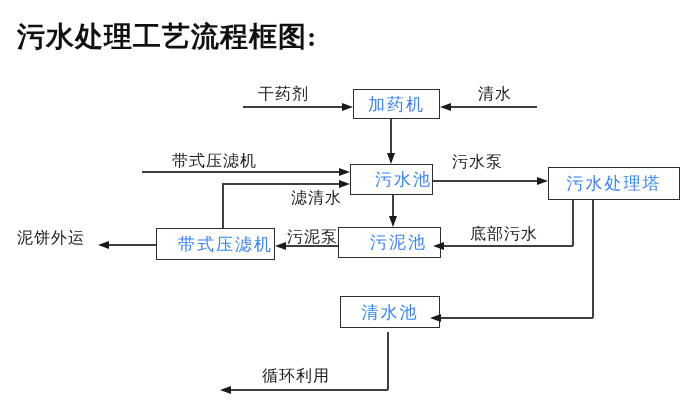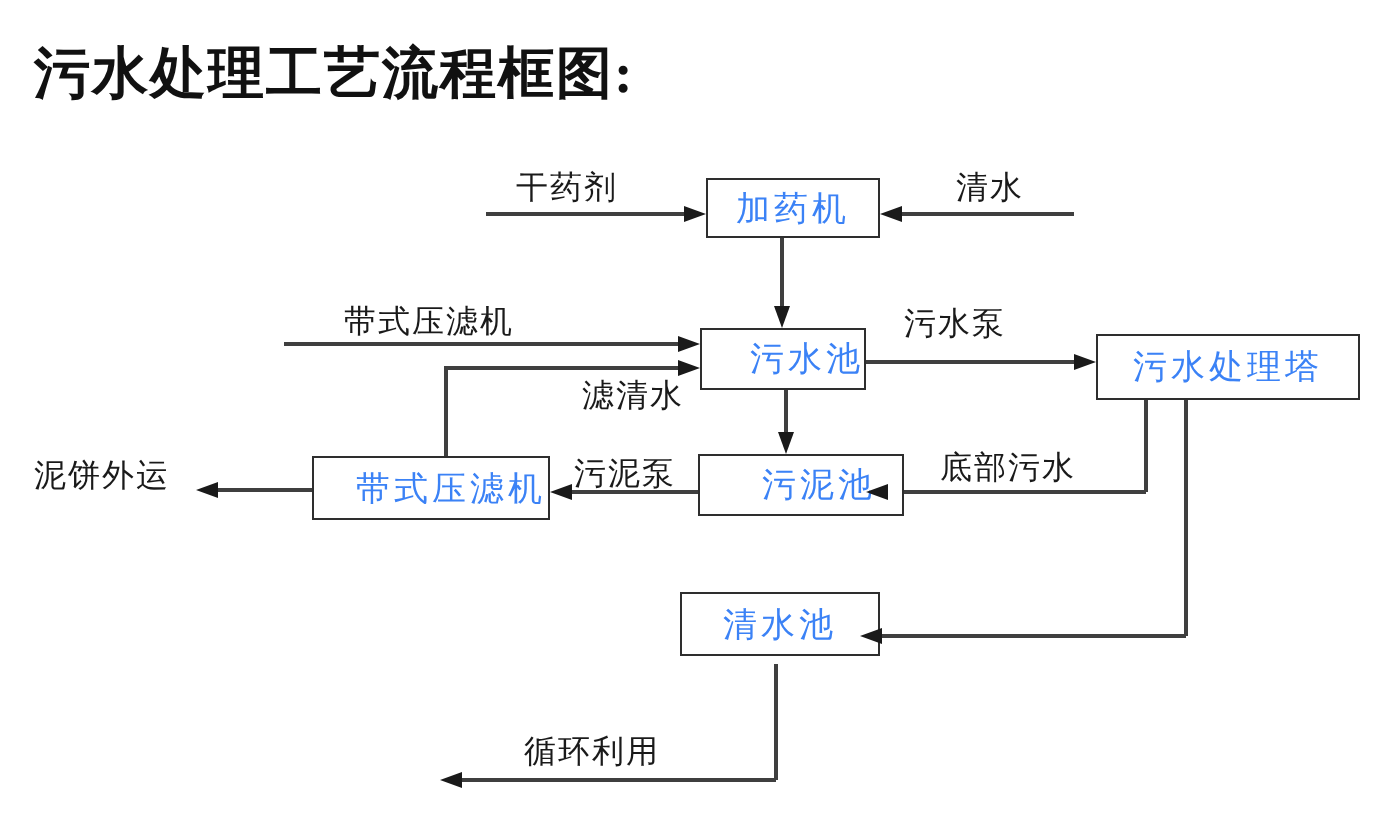--- a/index.html
+++ b/index.html
@@ -65,21 +65,21 @@
 </head>
 <body>
 
 <div id="stage">
 
   <div class="title">污水处理工艺流程框图:</div>
 
   <div class="node" style="left:353px;top:89px;width:87px;height:30px;">加药机</div>
   <div class="node" style="left:350px;top:164px;width:83px;height:31px;padding-left:24px;">污水池</div>
   <div class="node" style="left:548px;top:167px;width:132px;height:33px;">污水处理塔</div>
-  <div class="node" style="left:349px;top:227px;width:103px;height:31px;padding-left:18px;">污泥池</div>
+  <div class="node" style="left:338px;top:227px;width:103px;height:31px;padding-left:18px;">污泥池</div>
   <div class="node" style="left:156px;top:228px;width:119px;height:32px;padding-left:20px;">带式压滤机</div>
   <div class="node" style="left:340px;top:296px;width:100px;height:32px;">清水池</div>
 
   <div class="flabel" style="left:258px;top:84px;">干药剂</div>
   <div class="flabel" style="left:478px;top:84px;">清水</div>
   <div class="flabel" style="left:172px;top:151px;">带式压滤机</div>
   <div class="flabel" style="left:452px;top:152px;">污水泵</div>
   <div class="flabel" style="left:256px;top:188px;margin-left:35px;">滤清水</div>
   <div class="flabel" style="left:287px;top:227px;">污泥泵</div>
   <div class="flabel" style="left:470px;top:224px;">底部污水</div>

